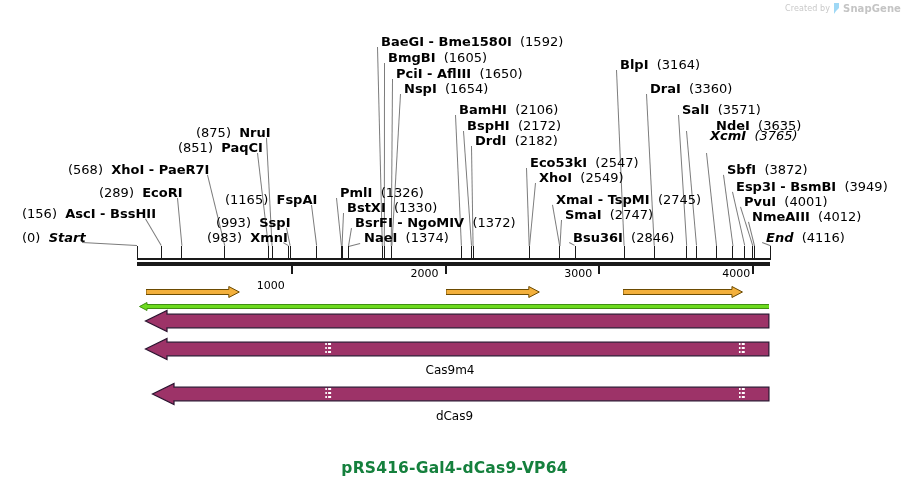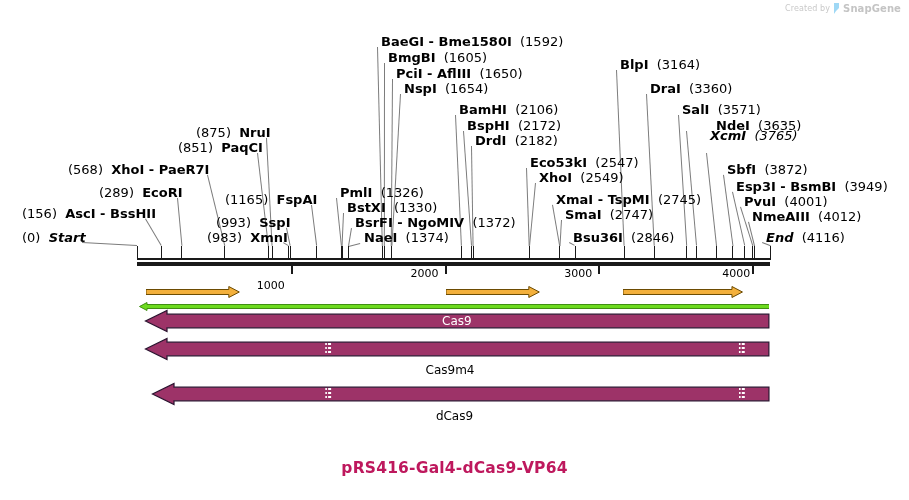--- a/index.html
+++ b/index.html
@@ -73,21 +73,21 @@
   }
   .feat-label-out{
     position:absolute;text-align:center;white-space:nowrap;
     color:#000;font-size:12px;
     font-family:"DejaVu Sans","Liberation Sans",sans-serif;
   }
 
   
   .plasmid-title{
     position:absolute;width:100%;text-align:center;
-    font-size:15.5px;font-weight:bold;color:#be185d;letter-spacing:.2px;
+    font-size:15.5px;font-weight:bold;color:#15803d;letter-spacing:.2px;
   }
   .plasmid-size{
     position:absolute;width:100%;text-align:center;
     font-size:11.5px;color:#000;
   }
 </style>
 </head>
 <body>
 
 <div id="map-root">
@@ -242,21 +242,20 @@
       <div class="green-line" style="left: 138.538px; top: 296px; width: 630.539px;"><svg width="630.539358600583" height="9" viewBox="0 0 630.539358600583 9">
           <path d="M630.539358600583,2.5 L8,2.5 L8,0.5 L0.5,4.5 L8,8.5 L8,6.5 L630.539358600583,6.5 Z" fill="#6ddb1e" stroke="#3f8f12" stroke-width="1" stroke-linejoin="miter"></path>
         </svg></div>
     </div>
 
   <div id="feature-layer">
       <div class="feat" style="left: 144.69px; top: 310px; width: 624.388px; height: 22px;">
         <svg width="624.3877551020407" height="22" viewBox="0 0 624.3877551020407 22">
           <path d="M623.8877551020407,4.18 L22,4.18 L22,0.5 L0.5,11 L22,21.5 L22,17.82 L623.8877551020407,17.82 Z" fill="#9d3368" stroke="#2b1430" stroke-width="1.2" stroke-linejoin="miter"></path>
         </svg>
-        <div class="feat-label-in" style="top: 5px;">Cas9</div>
       </div>
       <div class="feat" style="left: 144.69px; top: 338px; width: 624.388px; height: 22px;">
         <svg width="624.3877551020407" height="22" viewBox="0 0 624.3877551020407 22">
           <path d="M623.8877551020407,4.18 L22,4.18 L22,0.5 L0.5,11 L22,21.5 L22,17.82 L623.8877551020407,17.82 Z" fill="#9d3368" stroke="#2b1430" stroke-width="1.2" stroke-linejoin="miter"></path>
           <line x1="184.54810495626822" y1="4.9799999999999995" x2="184.54810495626822" y2="17.02" stroke="#ffffff" stroke-width="3" stroke-dasharray="2,2"></line>
           <line x1="181.04810495626822" y1="4.9799999999999995" x2="181.04810495626822" y2="17.02" stroke="#ffffff" stroke-width="1.6" stroke-dasharray="2,2"></line>
           <line x1="598.2434402332362" y1="4.9799999999999995" x2="598.2434402332362" y2="17.02" stroke="#ffffff" stroke-width="3" stroke-dasharray="2,2"></line>
           <line x1="594.7434402332362" y1="4.9799999999999995" x2="594.7434402332362" y2="17.02" stroke="#ffffff" stroke-width="1.6" stroke-dasharray="2,2"></line>
         </svg>
       </div>

